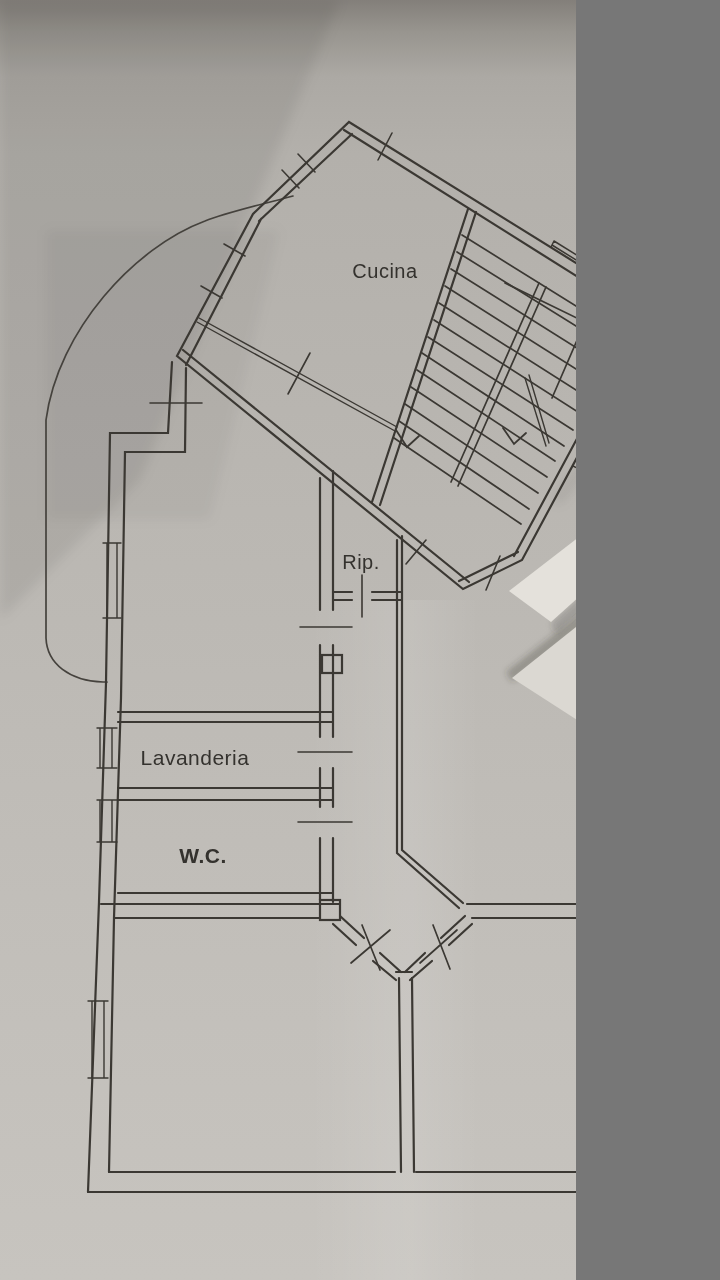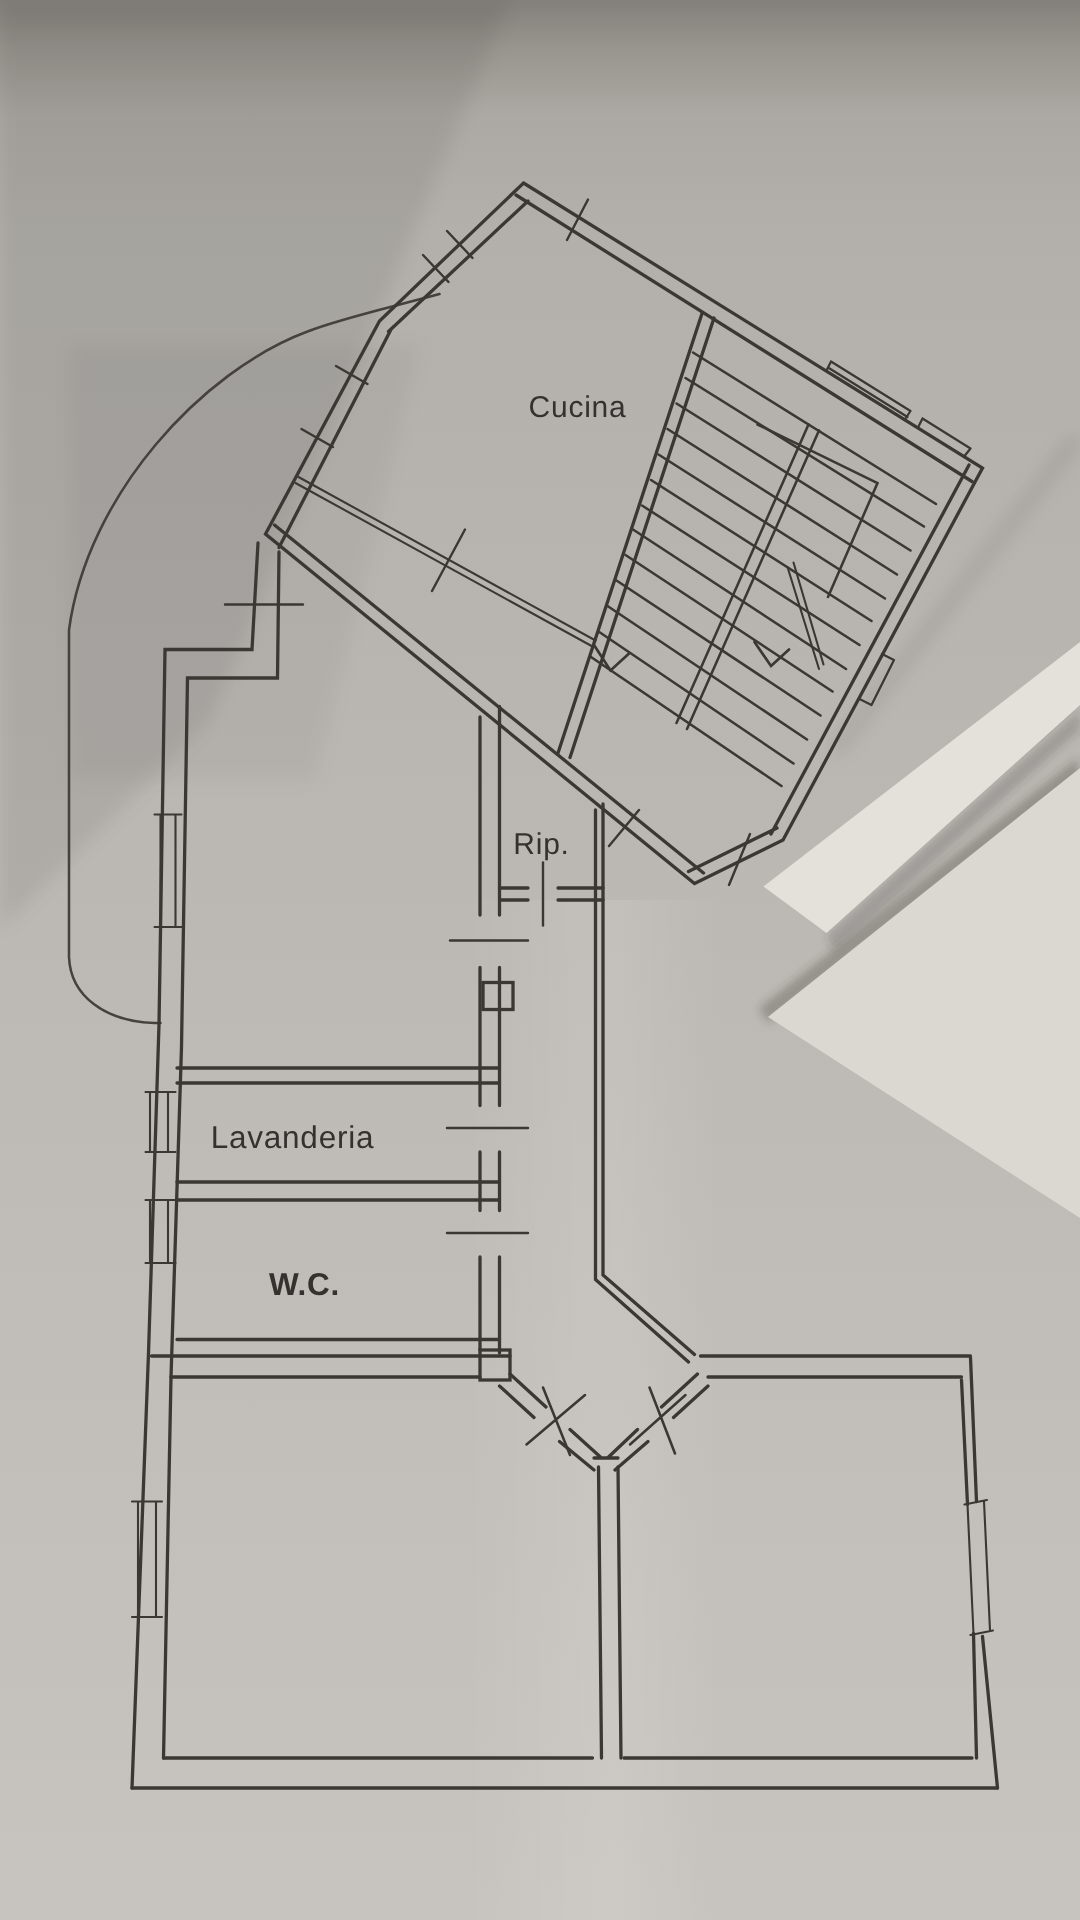--- a/index.html
+++ b/index.html
@@ -1,18 +1,18 @@
 <!DOCTYPE html>
 <html><head>
 <meta charset="utf-8">
 <style>
   html,body{margin:0;padding:0;background:#777;}
   .scene{
     position:relative;
-    width:720px;height:1280px;
+    width:576px;height:1280px;
     overflow:hidden;
     font-family:"Liberation Sans", sans-serif;
   }
   svg{display:block}
   text{
     font-family:"Liberation Sans", sans-serif;
     fill:#34322e;
     letter-spacing:.5px;
   }
 </style>

